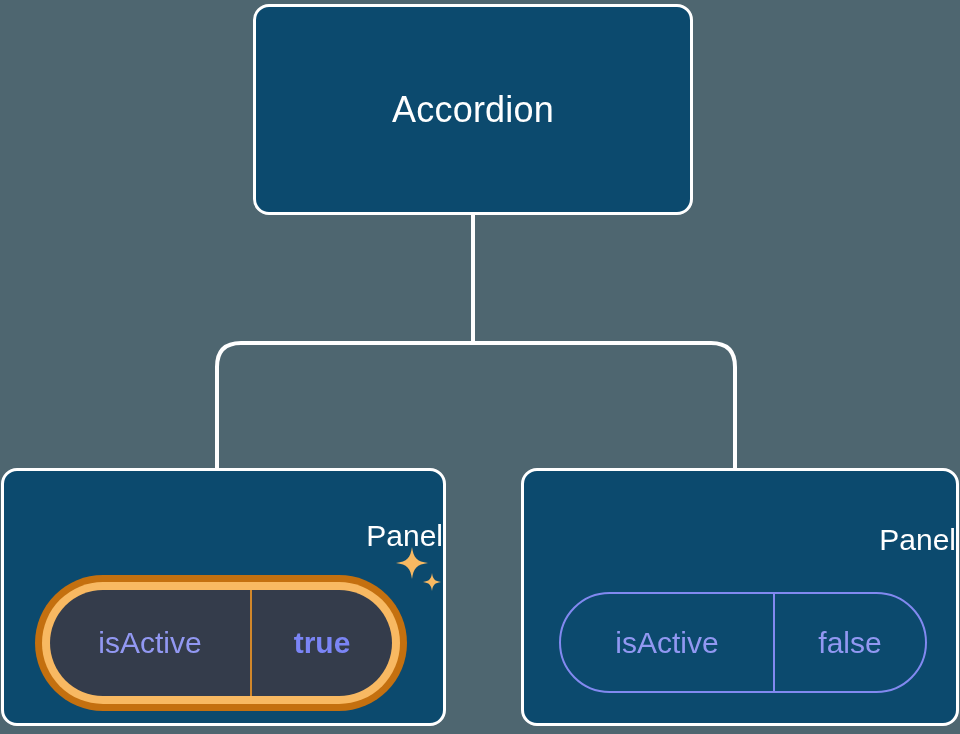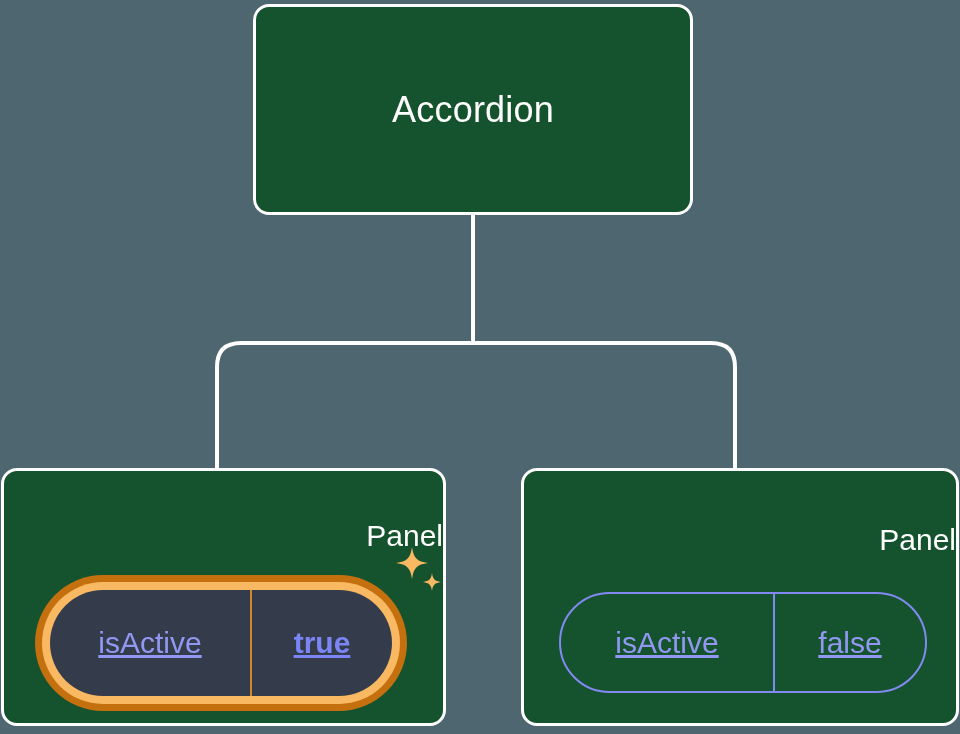--- a/index.html
+++ b/index.html
@@ -25,21 +25,21 @@
     position: absolute;
     left: 0;
     top: 0;
     width: 960px;
     height: 734px;
   }
 
   
   .node {
     position: absolute;
-    background: #14532d;
+    background: #0c4a6e;
     border: 3px solid #ffffff;
     border-radius: 16px;
     box-sizing: border-box;
     z-index: 2;
   }
   .node-root {
     left: 253px;
     top: 4px;
     width: 440px;
     height: 211px;
@@ -82,21 +82,20 @@
     display: flex;
     align-items: stretch;
     border-radius: 999px;
   }
   .pill-cell {
     display: flex;
     align-items: center;
     justify-content: center;
     box-sizing: border-box;
     white-space: nowrap;
-    text-decoration: underline;
   }
 
   
   .pill-inactive {
     left: 35px;
     top: 121px;
     width: 368px;
     height: 101px;
     border: 2px solid #8289f0;
     background: transparent;

